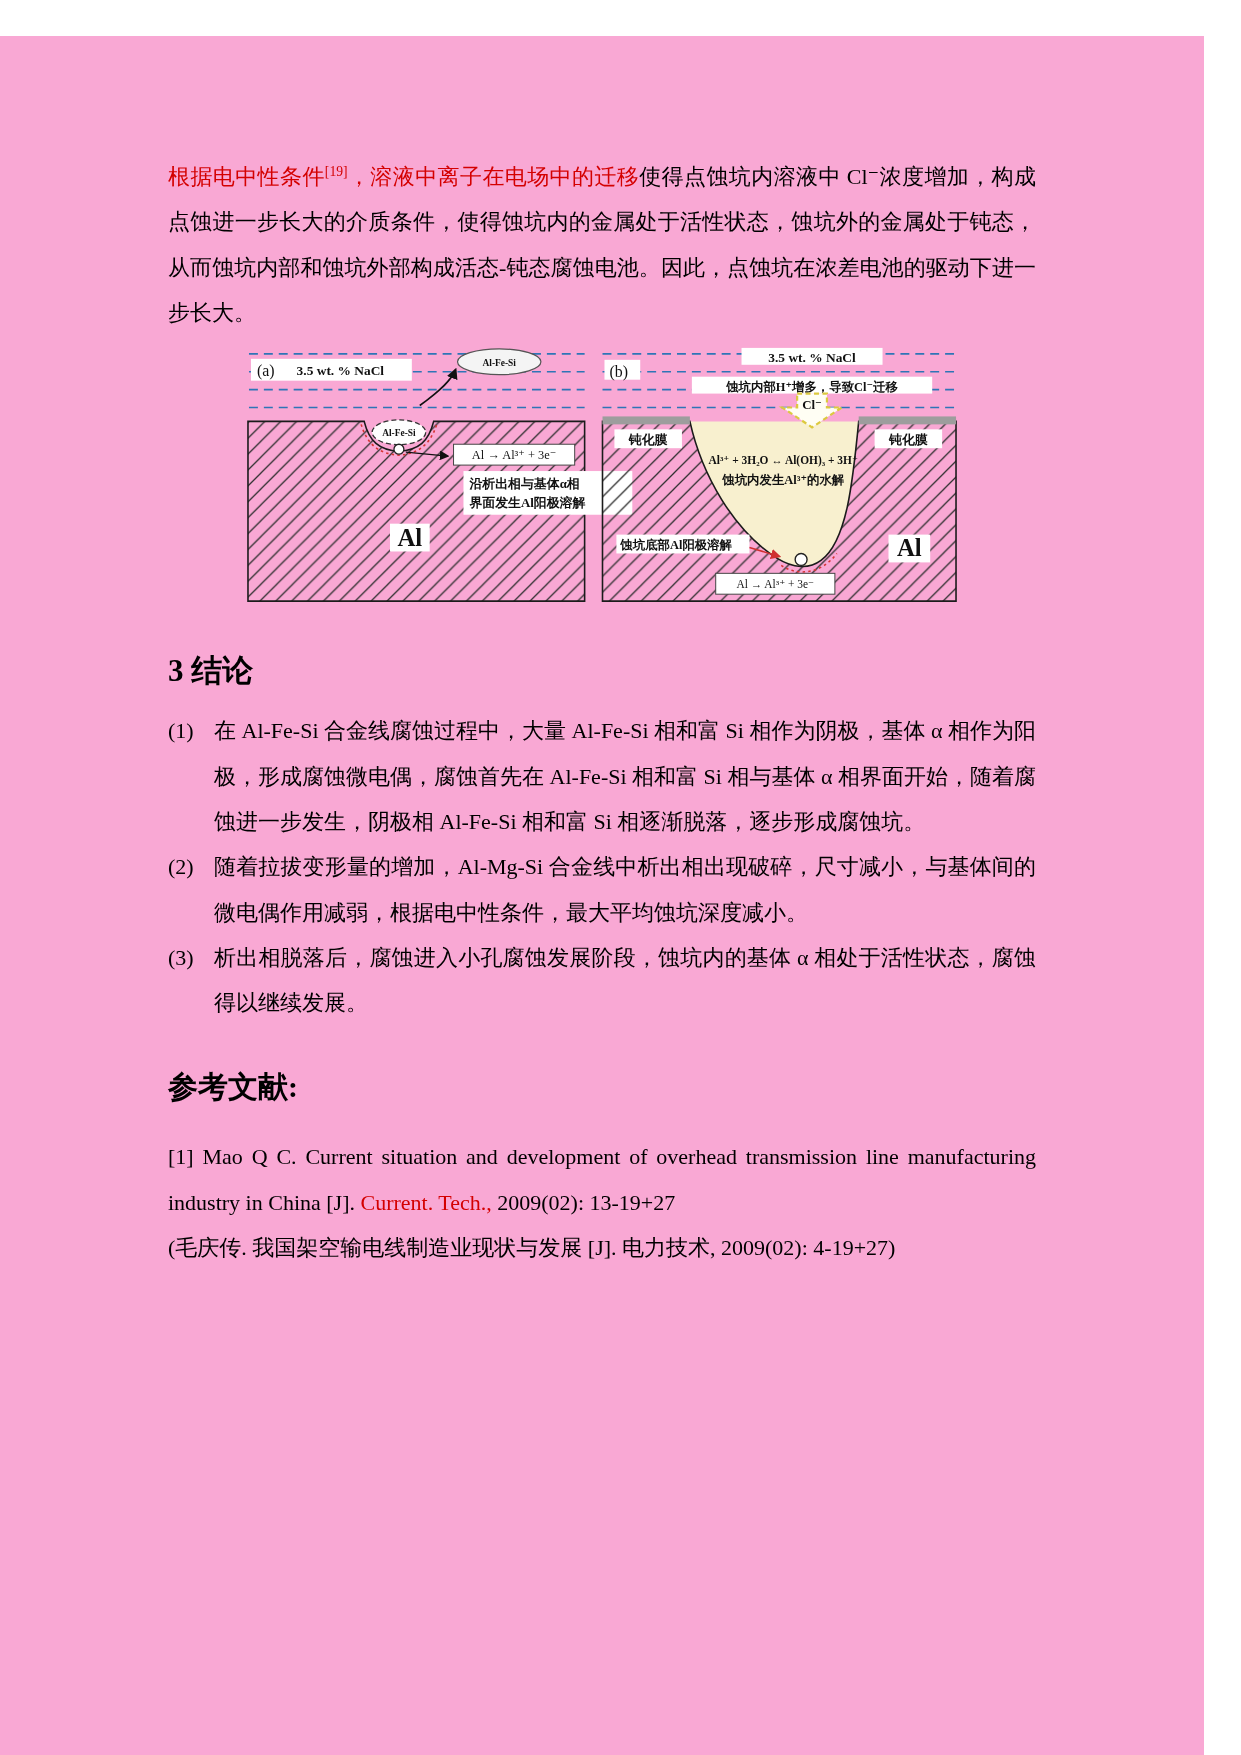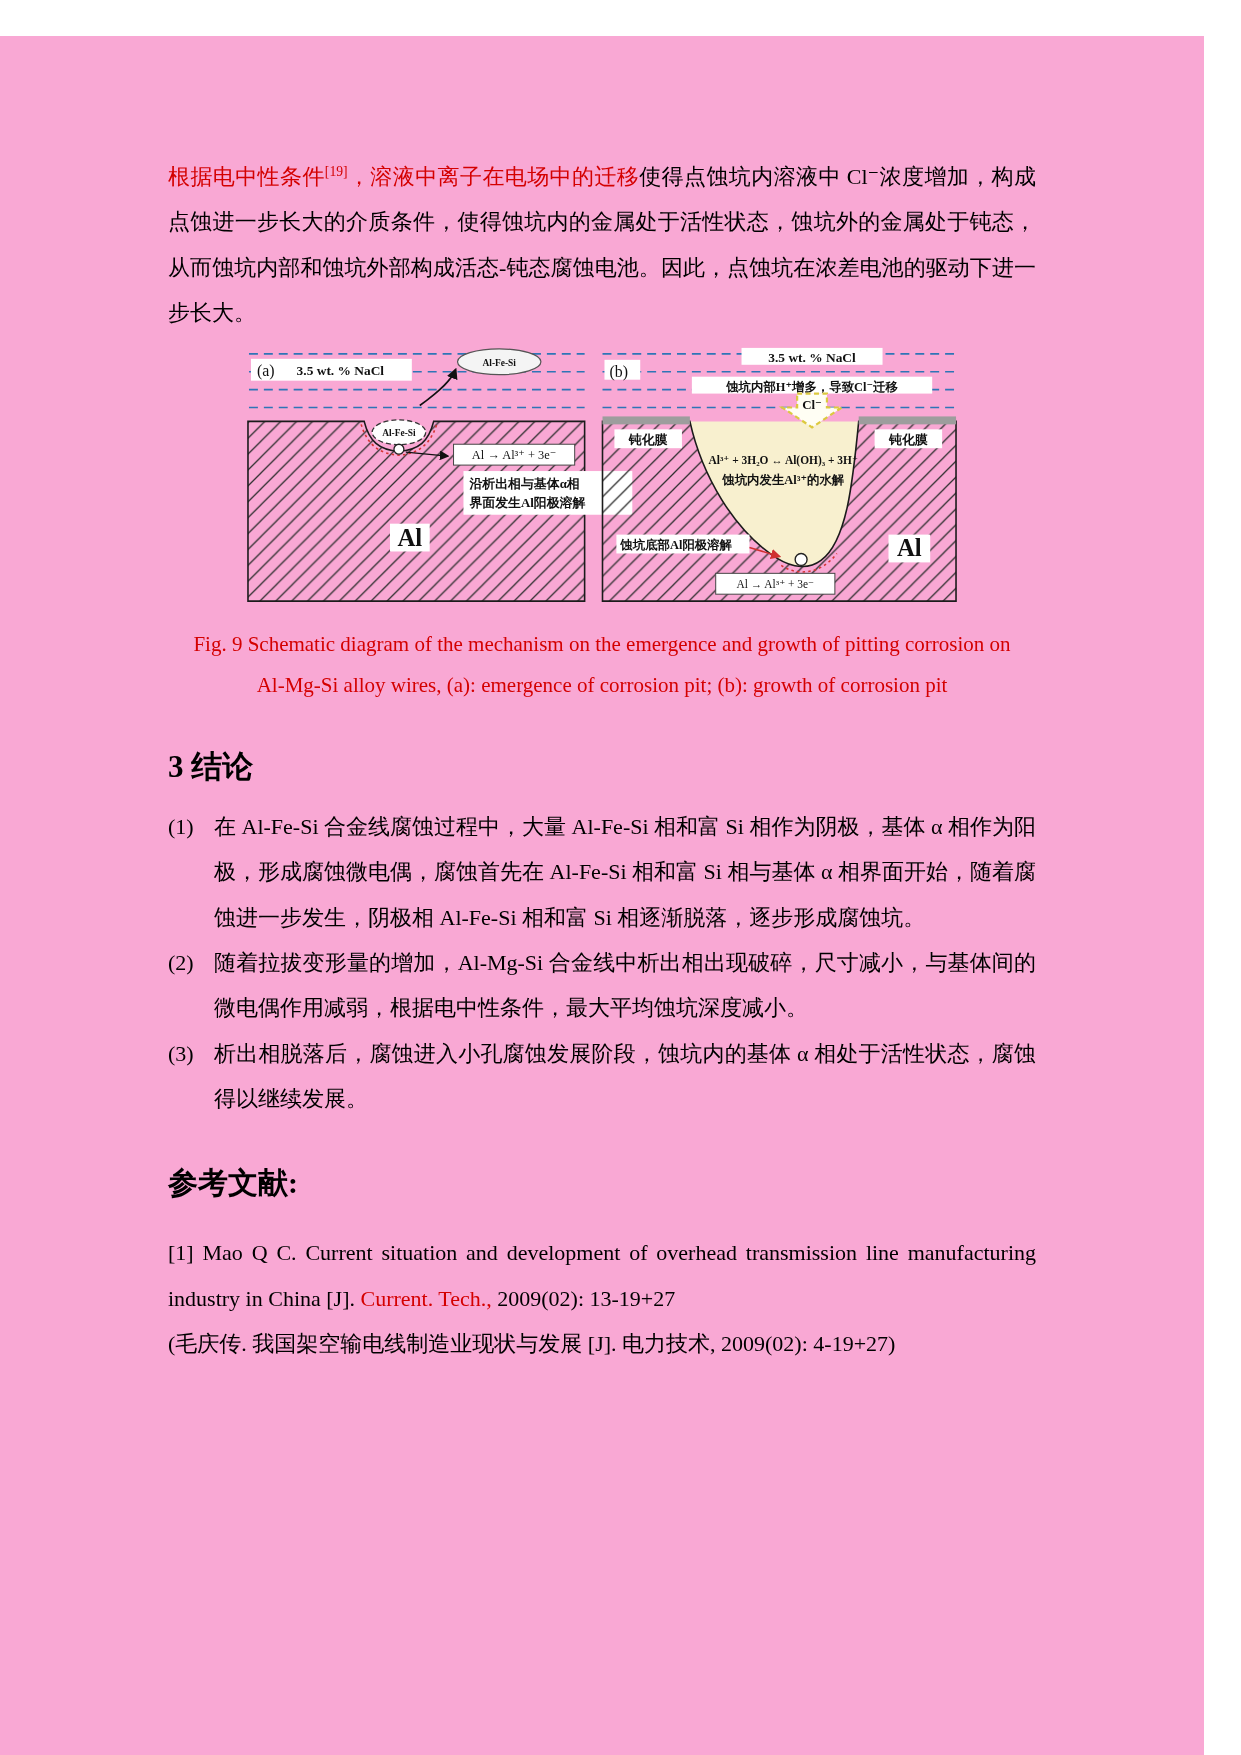--- a/index.html
+++ b/index.html
@@ -167,21 +167,20 @@
         <line x1="508" y1="203" x2="538" y2="212" stroke="#d03030" stroke-width="1.5" marker-end="url(#arrRed)"></line>
         <circle cx="560" cy="215" r="6" fill="#fff" stroke="#222" stroke-width="1.4"></circle>
         <path d="M540,221 C556,232 580,230 596,209" fill="none" stroke="#d63434" stroke-width="1.6" stroke-dasharray="2.5,3.2"></path>
         <rect x="474" y="229" width="120" height="21" fill="#fff" stroke="#444" stroke-width="1"></rect>
         <text class="t11" x="534" y="244" text-anchor="middle">Al → Al³⁺ + 3e⁻</text>
         <rect x="648" y="190" width="42" height="28" fill="#fff"></rect>
         <text class="t26" x="669" y="212" text-anchor="middle">Al</text>
       </g>
     </svg>
 
-    <figcaption class="cap-en"><span>Fig. 9 Schematic diagram of the mechanism on the emergence and growth of pitting corrosion on</span><br><span>Al-Mg-Si alloy wires, (a): emergence of corrosion pit; (b): growth of corrosion pit</span></figcaption>
   </figure>
 
 
   <h2 class="section">3 结论</h2>
 
   <div class="list">
     <div class="list-item">
       <span class="marker">(1)</span>
       <span class="item-text">在 Al-Fe-Si 合金线腐蚀过程中，大量 Al-Fe-Si 相和富 Si 相作为阴极，基体 α 相作为阳极，形成腐蚀微电偶，腐蚀首先在 Al-Fe-Si 相和富 Si 相与基体 α 相界面开始，随着腐蚀进一步发生，阴极相 Al-Fe-Si 相和富 Si 相逐渐脱落，逐步形成腐蚀坑。</span>
     </div>

